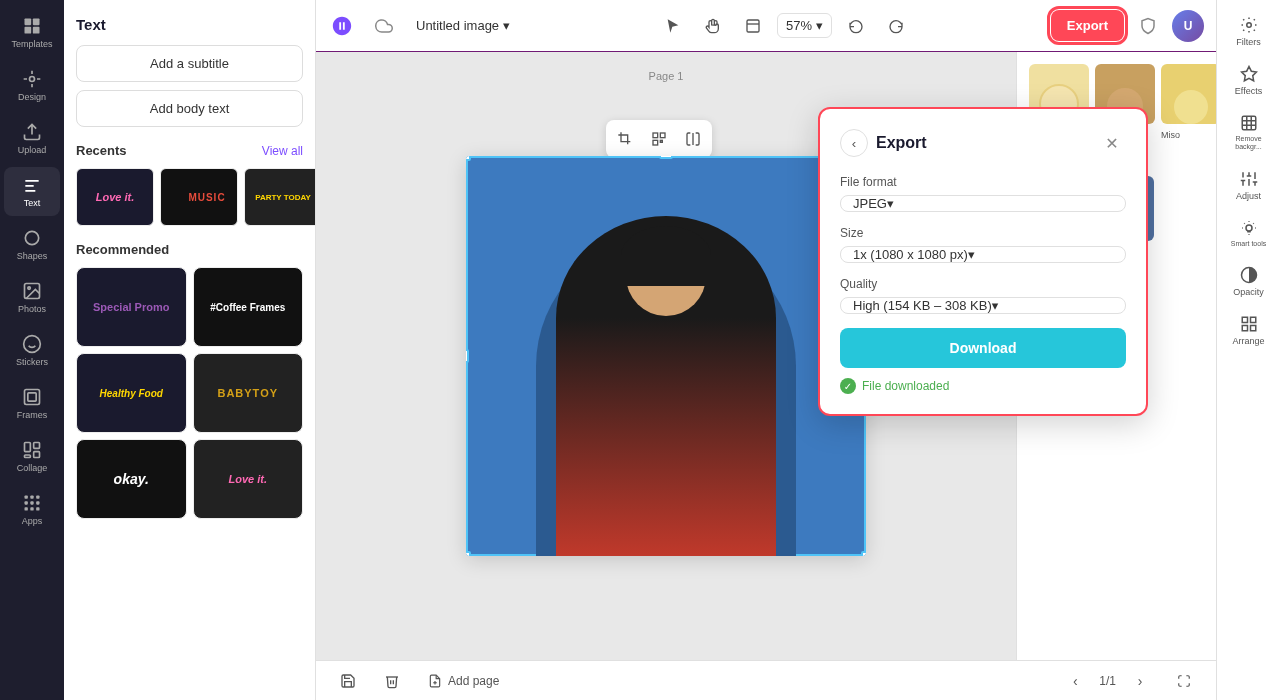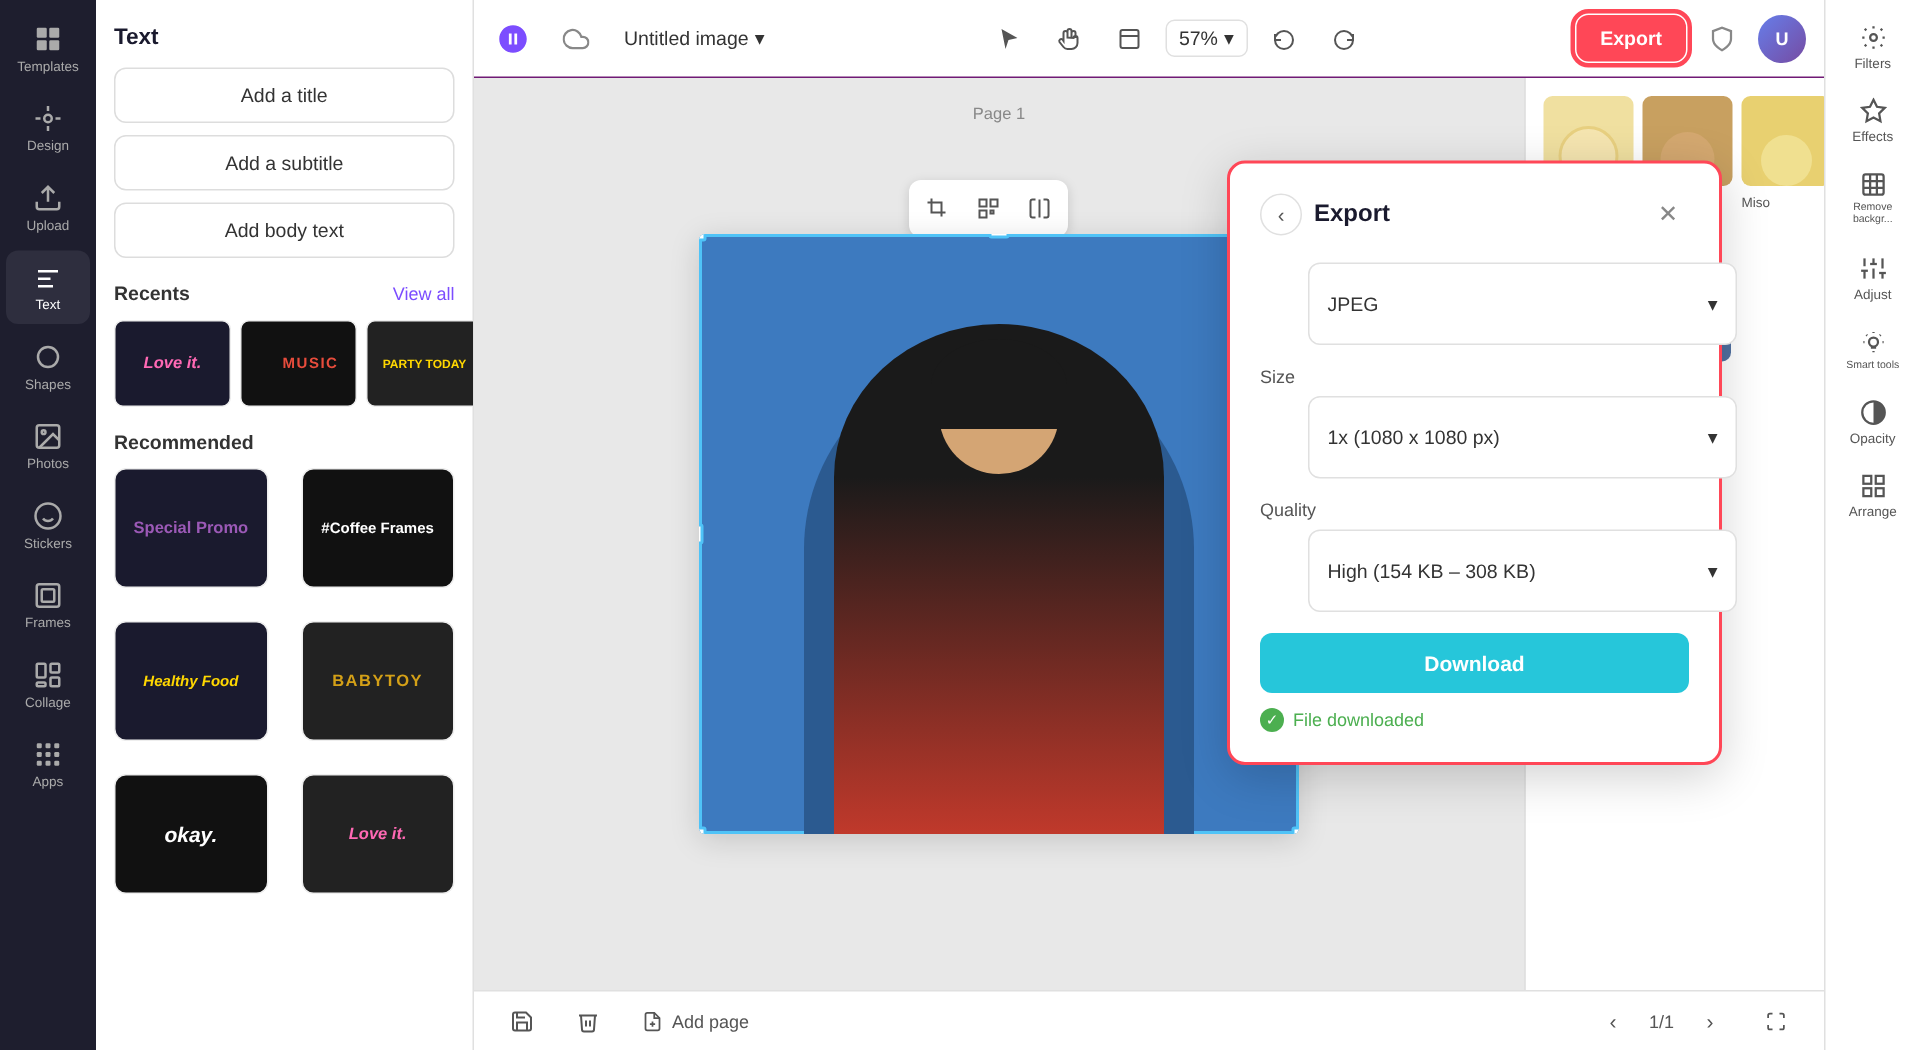--- a/index.html
+++ b/index.html
@@ -93,21 +93,21 @@
 
     .recommended-header {
       padding: 8px 12px 6px;
       font-size: 13px;
       font-weight: 600;
       color: #333;
     }
     .text-grid {
       display: grid;
       grid-template-columns: 1fr 1fr;
-      gap: 22px;
+      gap: 6px;
       padding: 4px 12px;
     }
     .text-grid-item {
       height: 80px;
       border-radius: 8px;
       background: #1a1a2e;
       display: flex;
       align-items: center;
       justify-content: center;
       cursor: pointer;
@@ -324,32 +324,30 @@
       justify-content: center;
     }
     .field-label {
       font-size: 12px;
       color: #555;
       margin-bottom: 6px;
       font-weight: 500;
     }
     .select-field {
       width: 100%;
-      padding: 19px 12px;
+      padding: 0 12px;
       border: 1px solid #e0e0e0;
       border-radius: 8px;
       font-size: 13px;
       color: #333;
       background: #fff;
       cursor: pointer;
       display: flex;
       align-items: center;
-      justify-content: space-between;
       margin-bottom: 14px;
-      margin-left: 32px;
     }
     .download-btn {
       width: 100%;
       padding: 12px;
       background: #26c6da;
       color: #fff;
       border: none;
       border-radius: 8px;
       font-size: 14px;
       font-weight: 600;
@@ -542,21 +540,20 @@
         <rect x="3" y="17" width="4" height="4" rx="1"></rect>
         <rect x="10" y="17" width="4" height="4" rx="1"></rect>
         <rect x="17" y="17" width="4" height="4" rx="1"></rect>
       </svg>
     <span class="sidebar-icon-label">Apps</span>
   </div>
 </div>
 
 <div class="text-panel">
   <div class="panel-header">Text</div>
-  <button class="text-add-btn">Add a title</button>
   <button class="text-add-btn">Add a subtitle</button>
   <button class="text-add-btn">Add body text</button>
 
   <div class="recents-header">
     <span class="recents-title">Recents</span>
     <span class="view-all">View all</span>
   </div>
   <div class="recents-scroll">
     <div class="recent-item" style="background:#1a1a2e;">
       <span style="font-size:11px; color:#ff69b4; font-style:italic; font-weight:bold;">Love it.</span>
@@ -711,20 +708,21 @@
 
     <div class="export-panel">
       <div class="export-panel-header">
         <div class="export-panel-title-group">
           <button class="back-btn">‹</button>
           <span class="export-panel-title">Export</span>
         </div>
         <button class="close-btn">✕</button>
       </div>
 
+      <div class="field-label">File format</div>
       <div class="select-field">
         <span>JPEG</span>
         <span>▾</span>
       </div>
 
       <div class="field-label">Size</div>
       <div class="select-field">
         <span>1x  (1080 x 1080 px)</span>
         <span>▾</span>
       </div>

